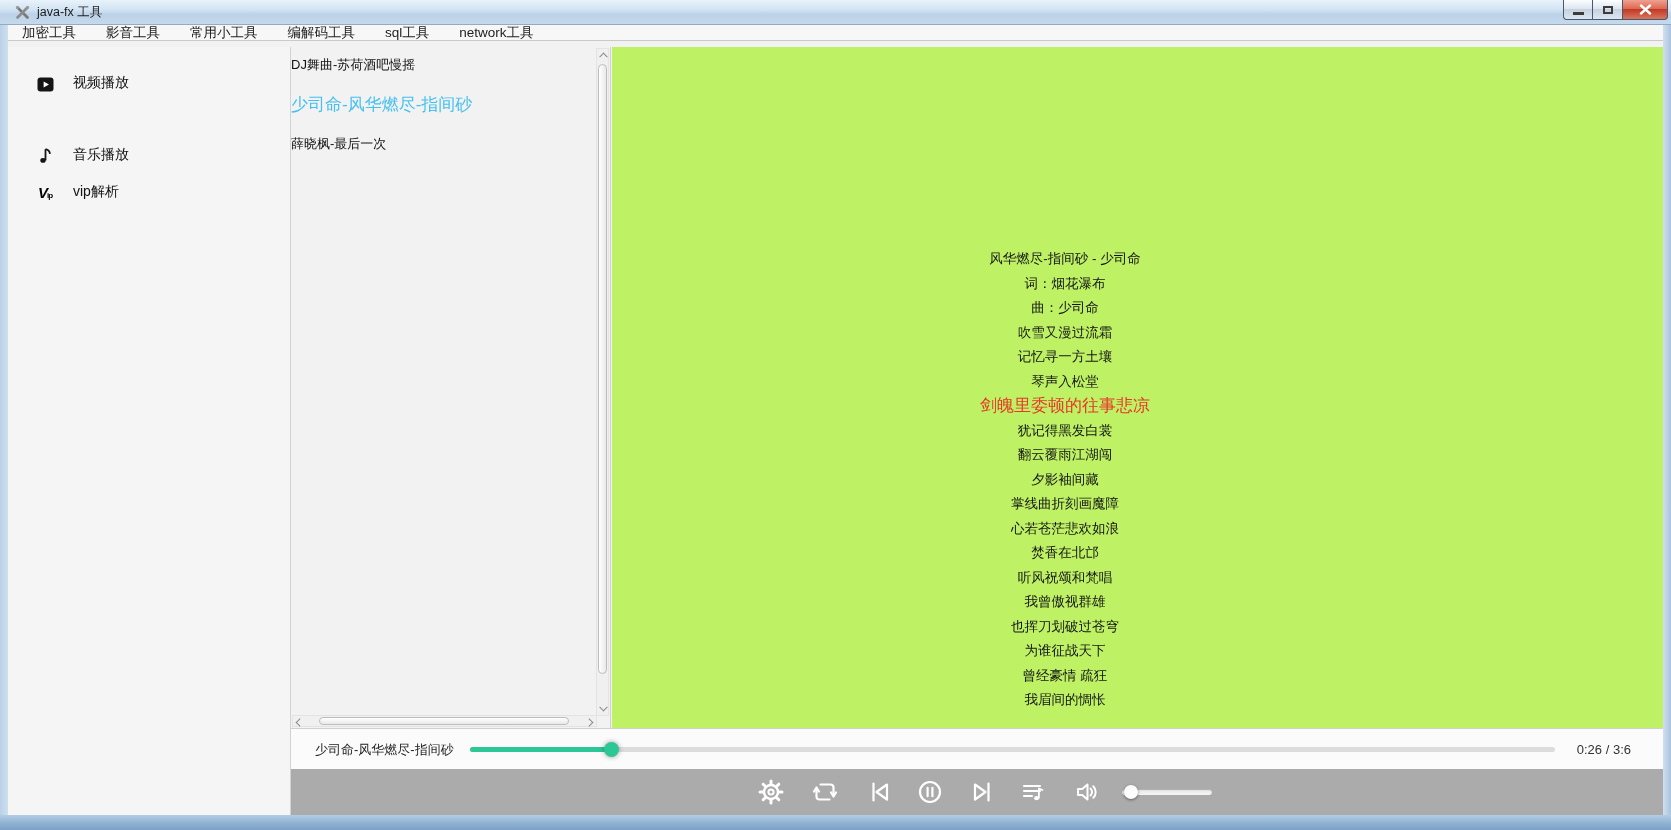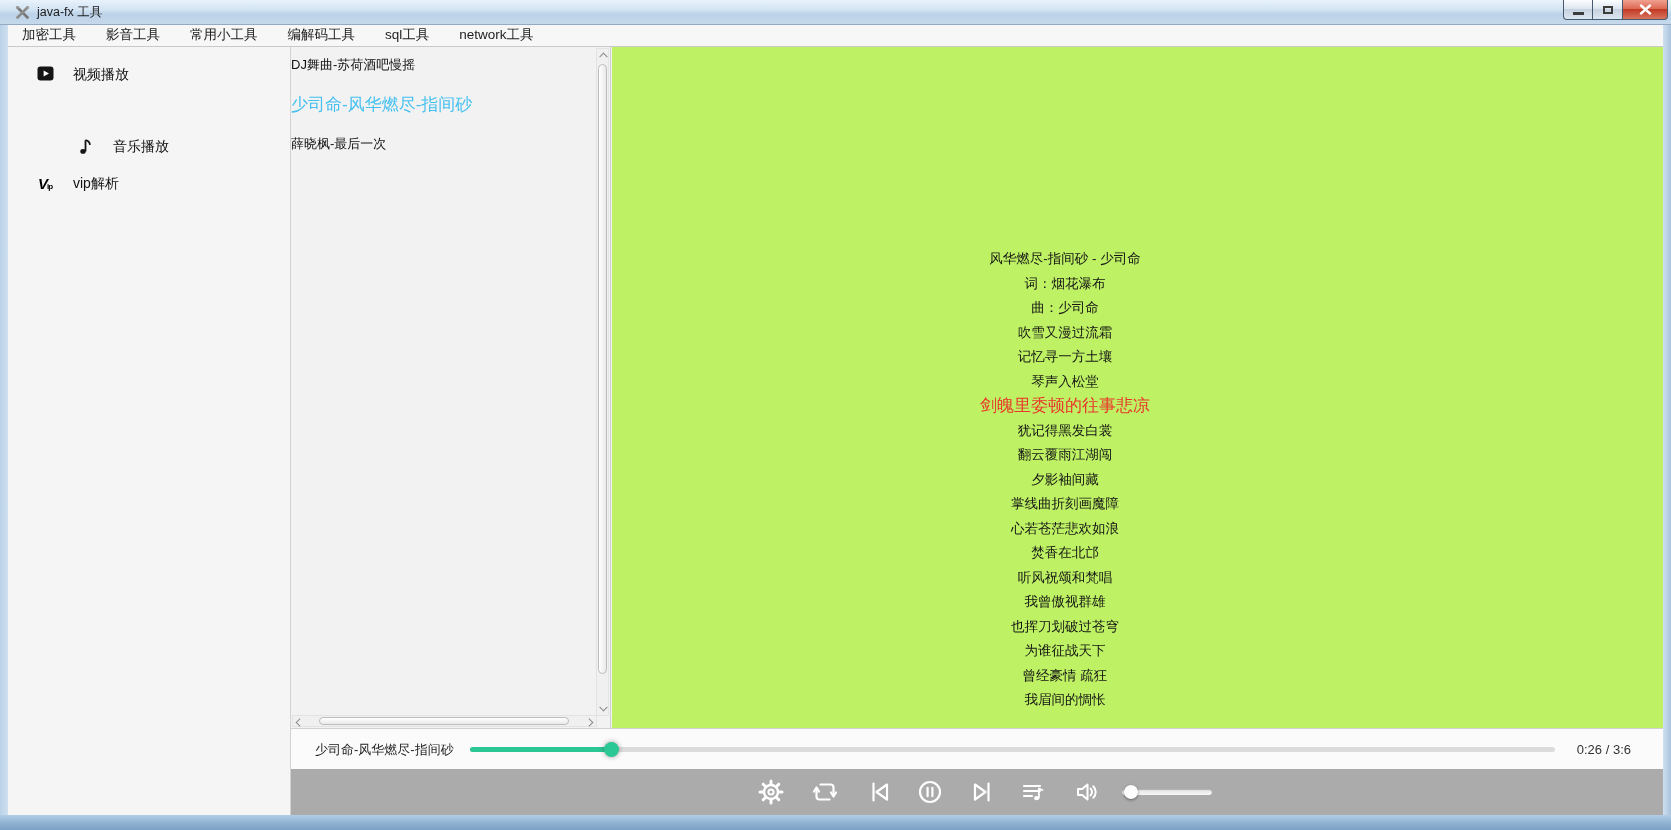--- a/index.html
+++ b/index.html
@@ -27,28 +27,28 @@
   .glyph-max { width:10px; height:8px; border:2px solid #3c3c3c; background:transparent; }
 
   .win-border-left  { position:absolute; left:0; top:25px; width:8px;  height:790px; background:linear-gradient(90deg,#b9d1e7,#cfe0f0); }
   .win-border-right { position:absolute; left:1663px; top:25px; width:8px; height:790px; background:linear-gradient(90deg,#cfe0f0,#a9c4dd); }
   .win-bottom { position:absolute; left:0; top:815px; width:1671px; height:15px;
     background:linear-gradient(180deg,#b3cde5 0%,#8fb2d2 55%,#7ba1c6 100%); }
 
   .app-content { position:absolute; left:8px; top:25px; width:1655px; height:790px; background:#f2f2f2; }
 
   
-  .menubar { position:absolute; left:0; top:0; width:1655px; height:22px; background:#f7f7f7;
-    border-bottom:1px solid #c9c9c9; display:flex; align-items:flex-end; padding-left:6px; }
+  .menubar { position:absolute; left:0; top:0; width:1655px; height:16px; background:#f7f7f7;
+    border-bottom:1px solid #c9c9c9; display:flex; align-items:center; padding-left:6px; }
   .menu-item { font-size:13.5px; color:#1c1c1c; padding:0 8px; margin-right:14px; line-height:22px; cursor:default; }
 
   
   .sidebar { position:absolute; left:0; top:22px; width:283px; height:768px; background:#f5f5f5;
     border-right:1px solid #d2d2d2; }
-  .side-item { position:absolute; left:0; width:283px; height:26px; display:flex; align-items:flex-start; cursor:default; }
+  .side-item { position:absolute; left:0; width:283px; height:26px; display:flex; align-items:flex-end; cursor:default; }
   .side-item .ic { width:20px; display:flex; justify-content:center; margin-left:27px; }
   .side-item .lbl { font-size:14px; color:#111; margin-left:18px; }
   .vip-ic { font-size:15px; font-weight:bold; font-style:italic; color:#000; letter-spacing:-1px; }
   .vip-ic small { font-size:8px; font-style:normal; }
 
   
   .playlist { position:absolute; left:283px; top:22px; width:320px; height:681px; background:#f2f2f2;
     border-right:1px solid #cfcfcf; }
   .pl-item { position:absolute; left:0; width:294px; text-align:left; color:#111; font-size:13px; cursor:default; }
   .pl-item.sel { font-size:17px; color:var(--selected-blue,#45c0f0); }
@@ -140,21 +140,21 @@
     <div class="sidebar">
       <div class="side-item" style="top:19px;">
         <span class="ic">
           <svg width="17" height="15" viewBox="0 0 17 15">
             <rect x="0.5" y="0.5" width="16" height="14" rx="3" fill="#151515"></rect>
             <path d="M6.6 4.4 L12 7.5 L6.6 10.6 Z" fill="#ffffff"></path>
           </svg>
         </span>
         <span class="lbl">视频播放</span>
       </div>
-      <div class="side-item" style="top:91px;margin-left:40px;">
+      <div class="side-item" style="top:91px;">
         <span class="ic">
           <svg width="15" height="17" viewBox="0 0 15 17">
             <ellipse cx="5" cy="13.4" rx="2.7" ry="2.3" fill="#151515"></ellipse>
             <line x1="7.5" y1="13.4" x2="7.5" y2="2.2" stroke="#151515" stroke-width="1.8"></line>
             <path d="M7.5 2.2 C10.4 2.8 11.7 4.4 12 6.8" stroke="#151515" stroke-width="1.8" fill="none"></path>
           </svg>
         </span>
         <span class="lbl">音乐播放</span>
       </div>
       <div class="side-item" style="top:128px;">

